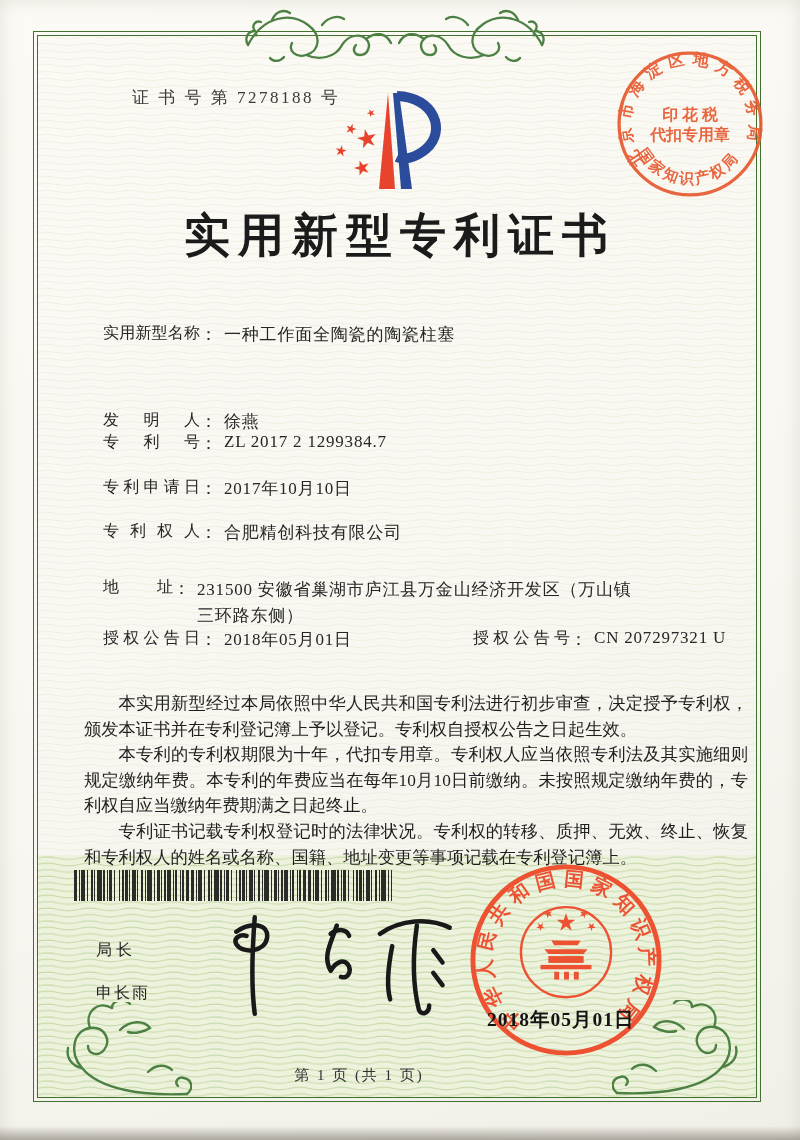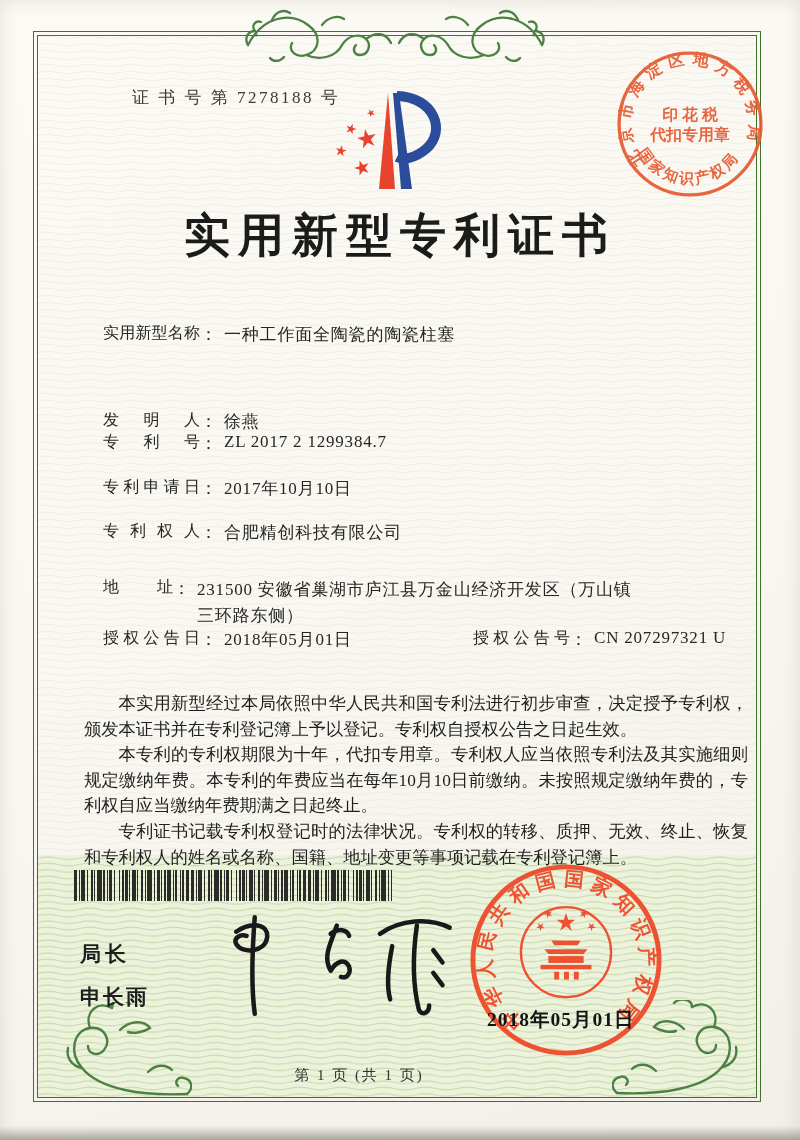--- a/index.html
+++ b/index.html
@@ -38,22 +38,22 @@
   .addr-val div{line-height:25.5px;}
   .grant2{position:absolute;left:370px;top:0;}
 
   
   .body-text{position:absolute;left:84px;top:691px;width:664px;z-index:5;
     font-size:17.3px;line-height:25.6px;text-align:justify;color:#1f1f1f;}
   .body-text p{margin:0;text-indent:2em;}
 
   .barcode{position:absolute;left:74px;top:870px;width:318px;height:31px;z-index:5;}
 
-  .sign-label{position:absolute;left:80px;font-family:"Liberation Sans",sans-serif;
-    font-size:21px;color:#1e1e1e;z-index:5;letter-spacing:4px;font-weight:bold;}
+  .sign-label{position:absolute;left:96px;font-family:"Liberation Sans",sans-serif;
+    font-size:16px;color:#1e1e1e;z-index:5;letter-spacing:4px;}
   .sig{position:absolute;left:215px;top:903px;width:258px;height:118px;z-index:6;}
 
   .seal{position:absolute;left:468px;top:862px;width:196px;height:196px;z-index:5;opacity:.93;}
   .seal-date{position:absolute;left:487px;top:1006px;z-index:7;font-size:19.5px;
     font-weight:600;letter-spacing:1px;color:#141414;}
 
   .footer{position:absolute;left:33px;width:652px;top:1066px;text-align:center;
     font-size:15px;color:#323232;letter-spacing:2px;z-index:5;}
 </style>
 </head>

